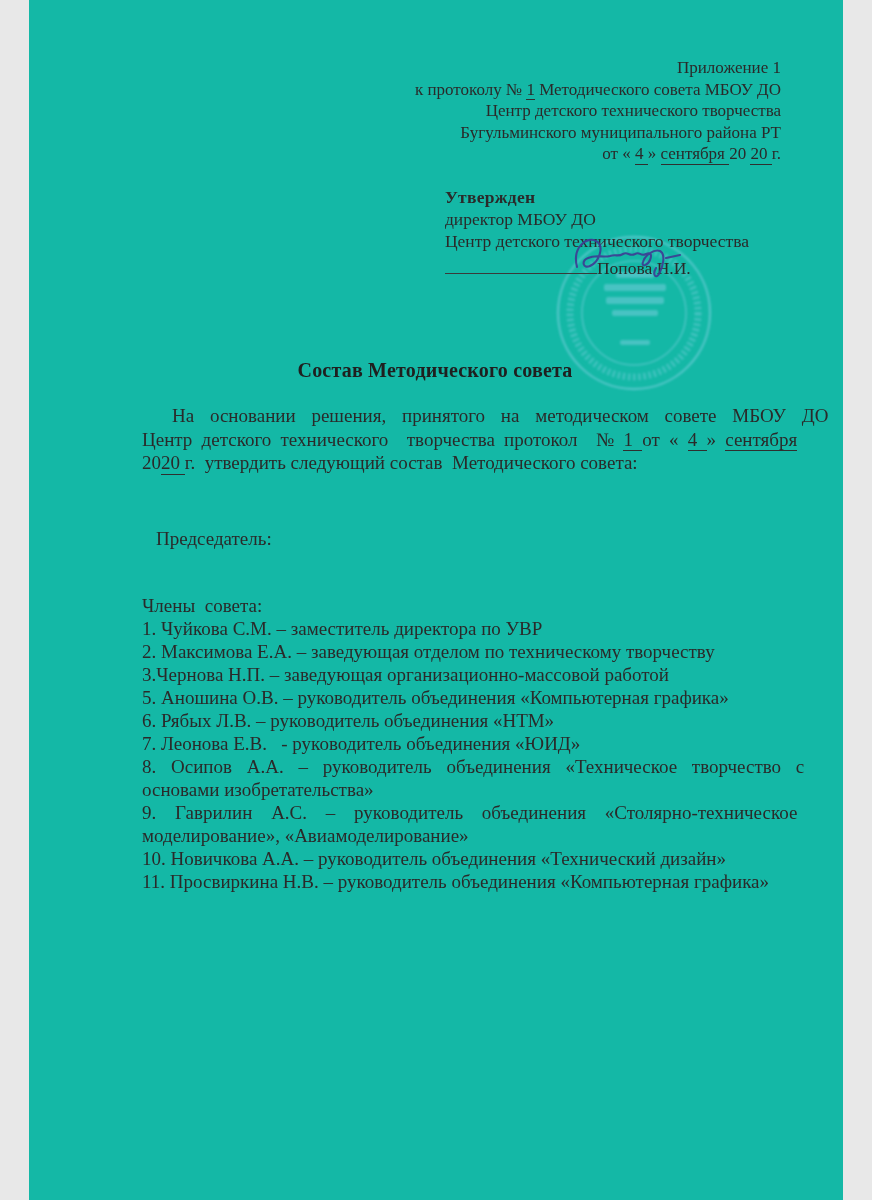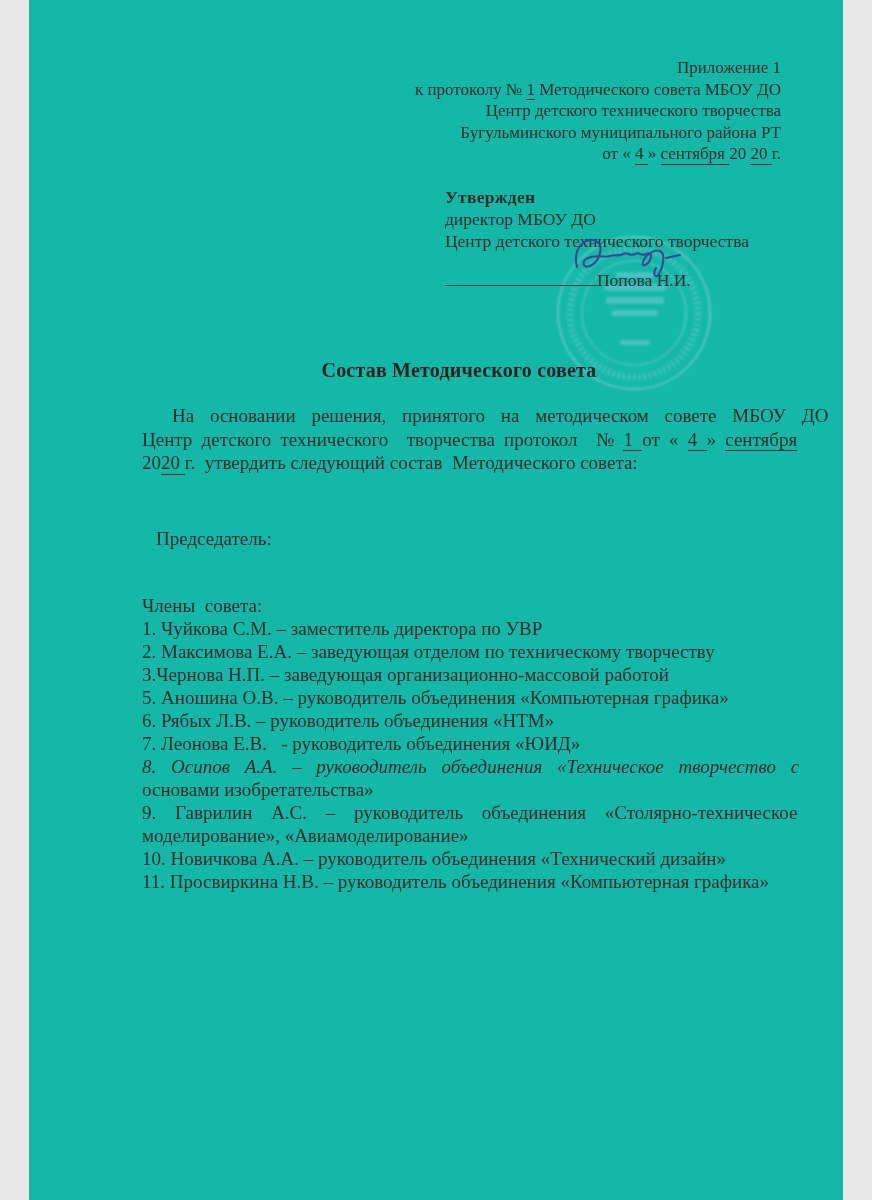--- a/index.html
+++ b/index.html
@@ -22,35 +22,35 @@
     z-index:2;
   }
 
   
   .approval{
     position:absolute;top:186px;right:94px;
     text-align:left;font-size:17.5px;line-height:22px;
     z-index:2;
   }
   .approval .b{font-weight:bold;letter-spacing:0.3px;}
-  .sig-row{margin-top:16px;}
+  .sig-row{margin-top:4px;}
   .sig-line{
     display:inline-block;width:152px;height:17px;
     border-bottom:1.5px solid #3a3a3a;vertical-align:baseline;
   }
 
   
   .stamp-wrap{position:absolute;left:455px;top:228px;width:310px;height:172px;z-index:1;}
   .sign-wrap{position:absolute;left:540px;top:233px;width:135px;height:48px;z-index:3;}
 
   
   .doc-title{
     position:absolute;top:359px;left:0;width:812px;
     text-align:center;font-weight:bold;font-size:20px;
-    color:#1f1f1f;z-index:2;letter-spacing:0.2px;padding-left:24px;
+    color:#1f1f1f;z-index:2;letter-spacing:0.2px;
   }
 
   
   .intro{
     position:absolute;top:404px;left:113px;width:702px;
     font-size:19px;line-height:23.5px;z-index:2;
   }
   .indent{padding-left:30px;}
 
   
@@ -58,21 +58,21 @@
     position:absolute;top:527px;left:127px;width:702px;
     font-size:19px;line-height:23px;z-index:2;
   }
   .members{
     position:absolute;top:594px;left:113px;width:702px;
     font-size:19px;line-height:23px;z-index:2;
   }
 
   
   .ws4{word-spacing:4.5px;}
-  .ws10{word-spacing:10px;font-style:italic;}
+  .ws10{word-spacing:10px;}
   .ws11{word-spacing:11px;}
   .ws14{word-spacing:14px;}
 </style>
 </head>
 <body>
 
 <div class="page">
 
   <div class="header-note">
     <div class="line">Приложение 1</div>

